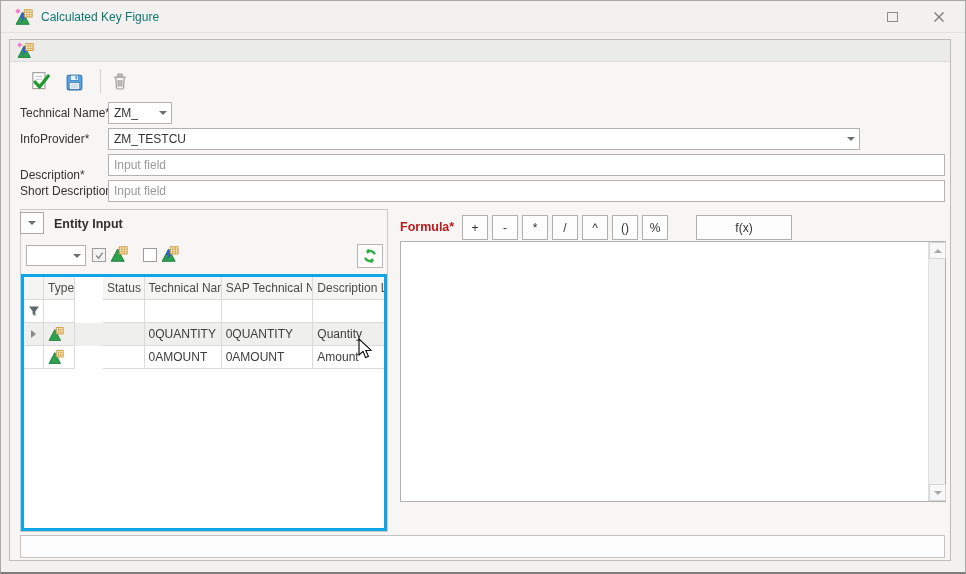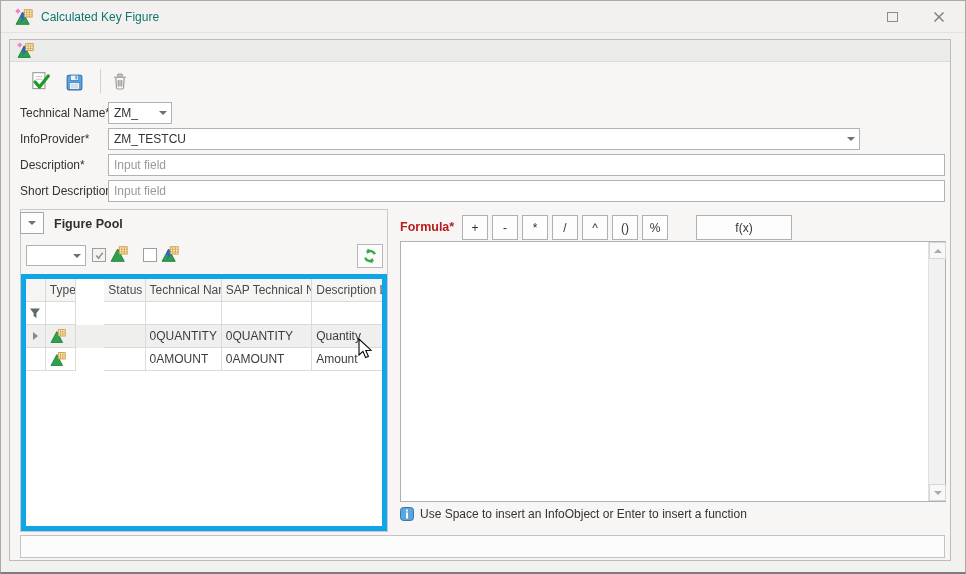--- a/index.html
+++ b/index.html
@@ -32,21 +32,21 @@
 
   
   .group-box { border:1px solid #c9c9c9; background:transparent; }
   .collapse-btn { position:absolute; width:24px; height:22px; background:#fdfdfd; border:1px solid #a8a8a8; display:flex; align-items:center; justify-content:center; }
   .ep-title { position:absolute; font-weight:bold; font-size:12.5px; color:#2f2f2f; }
   .chkbox { position:absolute; width:14px; height:14px; border:1px solid #9d9d9d; background:#fff; display:flex; align-items:center; justify-content:center; }
   .chkbox.checked { background:#f2f2f2; }
   .iconbtn { position:absolute; width:26px; height:24px; background:#fbfbfb; border:1px solid #b7b7b7; display:flex; align-items:center; justify-content:center; }
 
   
-  .etable { position:absolute; background:#fff; border:5px solid #0ea5e9; overflow:hidden; }
+  .etable { position:absolute; background:#fff; border:3px solid #0ea5e9; overflow:hidden; }
   .trow { display:flex; height:23px; }
   .tcell { border-right:1px solid #dadada; border-bottom:1px solid #dadada; height:100%; display:flex; align-items:center; padding:0 4px; overflow:hidden; white-space:nowrap; color:#3c3c3c; }
   .hrow .tcell { background:#f5f5f4; color:#4a4a4a; }
   .c0 { width:22px; justify-content:center; padding:0; }
   .c1 { width:33px; }
   .c2 { width:45px;margin-left:28px; }
   .c3 { width:84px; }
   .c4 { width:100px; }
   .c5 { width:77px; border-right:none; }
   .selrow { background:#efefee; }
@@ -155,32 +155,32 @@
     </div>
 
     <span class="flabel" style="left:10px; top:88px;">InfoProvider*</span>
     <div class="combo" style="left:98px; top:88px; width:752px;">
       <span>ZM_TESTCU</span>
       <span class="arrowzone">
           <span class="dn-arrow"></span>
         </span>
     </div>
 
-    <span class="flabel" style="left:10px; top:114px;text-align:center;">Description*</span>
+    <span class="flabel" style="left:10px; top:124px;text-align:center;">Description*</span>
     <input class="tinput" style="left: 98px; top: 114px; width: 837px;" placeholder="Input field">
 
     <span class="flabel" style="left:10px; top:140px;">Short Description</span>
     <input class="tinput" style="left: 98px; top: 140px; width: 837px;" placeholder="Input field">
 
     <div class="abs group-box" style="left:10px; top:169px; width:368px; height:323px;"></div>
 
     <span class="collapse-btn" style="left:10px; top:172px;">
       <span class="dn-arrow"></span>
     </span>
-    <span class="ep-title" style="left:44px; top:177px;">Figure Pool</span>
+    <span class="ep-title" style="left:44px; top:177px;">Entity Input</span>
 
     <div class="combo" style="left:16px; top:205px; width:60px; height:21px;">
       <span></span>
       <span class="arrowzone">
           <span class="dn-arrow"></span>
         </span>
     </div>
     <span class="chkbox checked" style="left:82px; top:208px;">
       <svg width="11" height="11" viewBox="0 0 12 12">
         <path d="M2.5 6 L5 9 L9.5 3" stroke="#8f8f8f" stroke-width="1.6" fill="none"></path>
@@ -291,28 +291,20 @@
       <div class="sbar">
         <span class="sbtn" style="top:0;">
             <span class="up-tri"></span>
           </span>
         <span class="sbtn" style="bottom:0; top:auto;">
             <span class="dn-tri"></span>
           </span>
       </div>
     </div>
 
-    <div class="hint-row" style="left:390px; top:467px;">
-      <svg width="14" height="14" viewBox="0 0 14 14">
-        <rect x="0.5" y="0.5" width="13" height="13" rx="3" fill="#58a6dd" stroke="#3577ad"></rect>
-        <rect x="6" y="2.5" width="2" height="2" fill="#fff"></rect>
-        <rect x="6" y="5.5" width="2" height="6" fill="#fff"></rect>
-      </svg>
-      <span>Use Space to insert an InfoObject or Enter to insert a function</span>
-    </div>
 
     <div class="statusbar" style="left:10px; top:495px; width:925px; height:23px;">
       <span style="padding:4px 6px; display:inline-block;"></span>
     </div>
   </div>
 
   <span class="abs" style="left:357px; top:337px; z-index:50; pointer-events:none;">
     <svg width="17" height="23" viewBox="0 0 17 23">
       <polygon points="1,1 1,17 5,13.4 7.6,19.6 10.4,18.4 7.8,12.4 13,12.2" fill="#fff" stroke="#000" stroke-width="1.1"></polygon>
     </svg>

